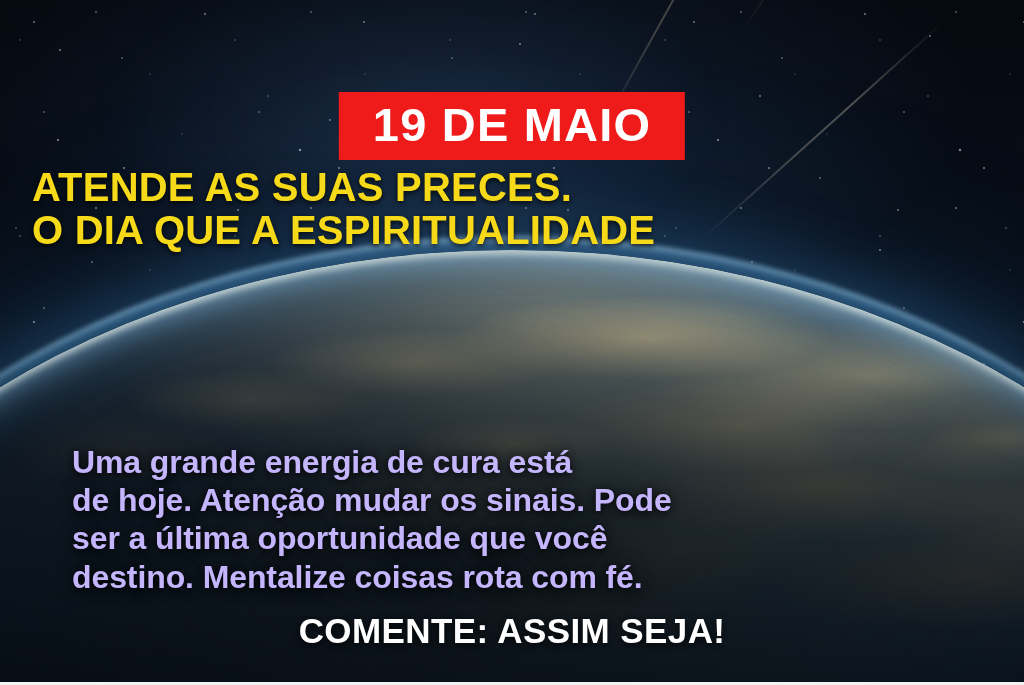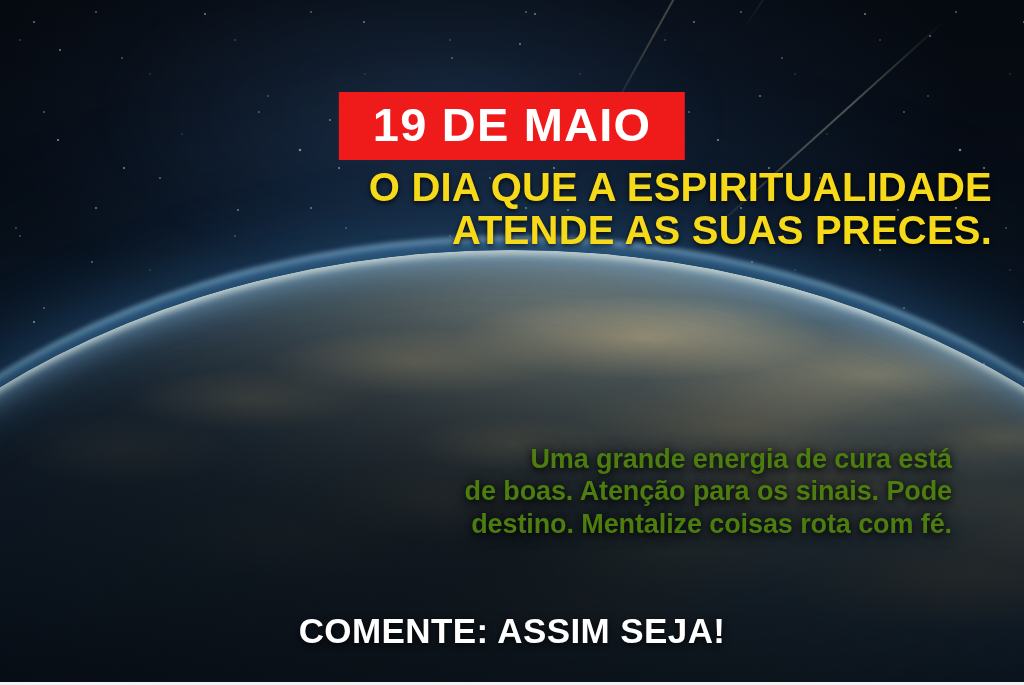--- a/index.html
+++ b/index.html
@@ -186,21 +186,21 @@
     inset: 0;
     background:
       linear-gradient(180deg, rgba(0,0,0,0.30) 0%, rgba(0,0,0,0.05) 22%, rgba(0,0,0,0) 46%, rgba(0,0,0,0.22) 72%, rgba(0,0,0,0.42) 100%),
       radial-gradient(ellipse 78% 60% at 50% 80%, rgba(0,0,0,0.34) 0%, rgba(0,0,0,0) 70%);
   }
 
   
   .content {
     position: absolute;
     inset: 0;
-    text-align: right;
+    text-align: left;
   }
 
   .date-banner {
     position: absolute;
     left: 50%;
     top: 92px;
     transform: translateX(-50%);
     background: #ef1b1b;
     padding: 9px 34px 12px 34px;
     line-height: 1;
@@ -228,22 +228,22 @@
     text-shadow: 0 2px 5px rgba(0,0,0,.78);
   }
   .headline-line { display: block; white-space: nowrap; }
 
   .body-copy {
     position: absolute;
     left: 50%;
     top: 443px;
     transform: translateX(-50%);
     width: 880px;
-    color: #4d7c0f;
-    font-size: 27px;
+    color: #c4b5fd;
+    font-size: 32px;
     font-weight: bold;
     line-height: 1.195;
     letter-spacing: -0.1px;
     text-shadow:
       0 2px 7px rgba(0,0,0,.80),
       0 0 16px rgba(0,0,0,.55);
   }
   .body-line { display: block; white-space: nowrap; }
 
   .cta {
@@ -285,26 +285,27 @@
 
   <div class="vignette"></div>
 
   <div class="content">
 
     <div class="date-banner">
       <span class="date-banner-text">19 DE MAIO</span>
     </div>
 
     <div class="headline">
+      <span class="headline-line">ATENDE AS SUAS PRECES.</span>
       <span class="headline-line">O DIA QUE A ESPIRITUALIDADE</span>
-      <span class="headline-line">ATENDE AS SUAS PRECES.</span>
     </div>
 
     <div class="body-copy">
       <span class="body-line">Uma grande energia de cura está</span>
-      <span class="body-line">de boas. Atenção para os sinais. Pode</span>
+      <span class="body-line">de hoje. Atenção mudar os sinais. Pode</span>
+      <span class="body-line">ser a última oportunidade que você</span>
       <span class="body-line">destino. Mentalize coisas rota com fé.</span>
     </div>
 
     <div class="cta">COMENTE: ASSIM SEJA!</div>
 
   </div>
 </div>
 
 </body></html>

